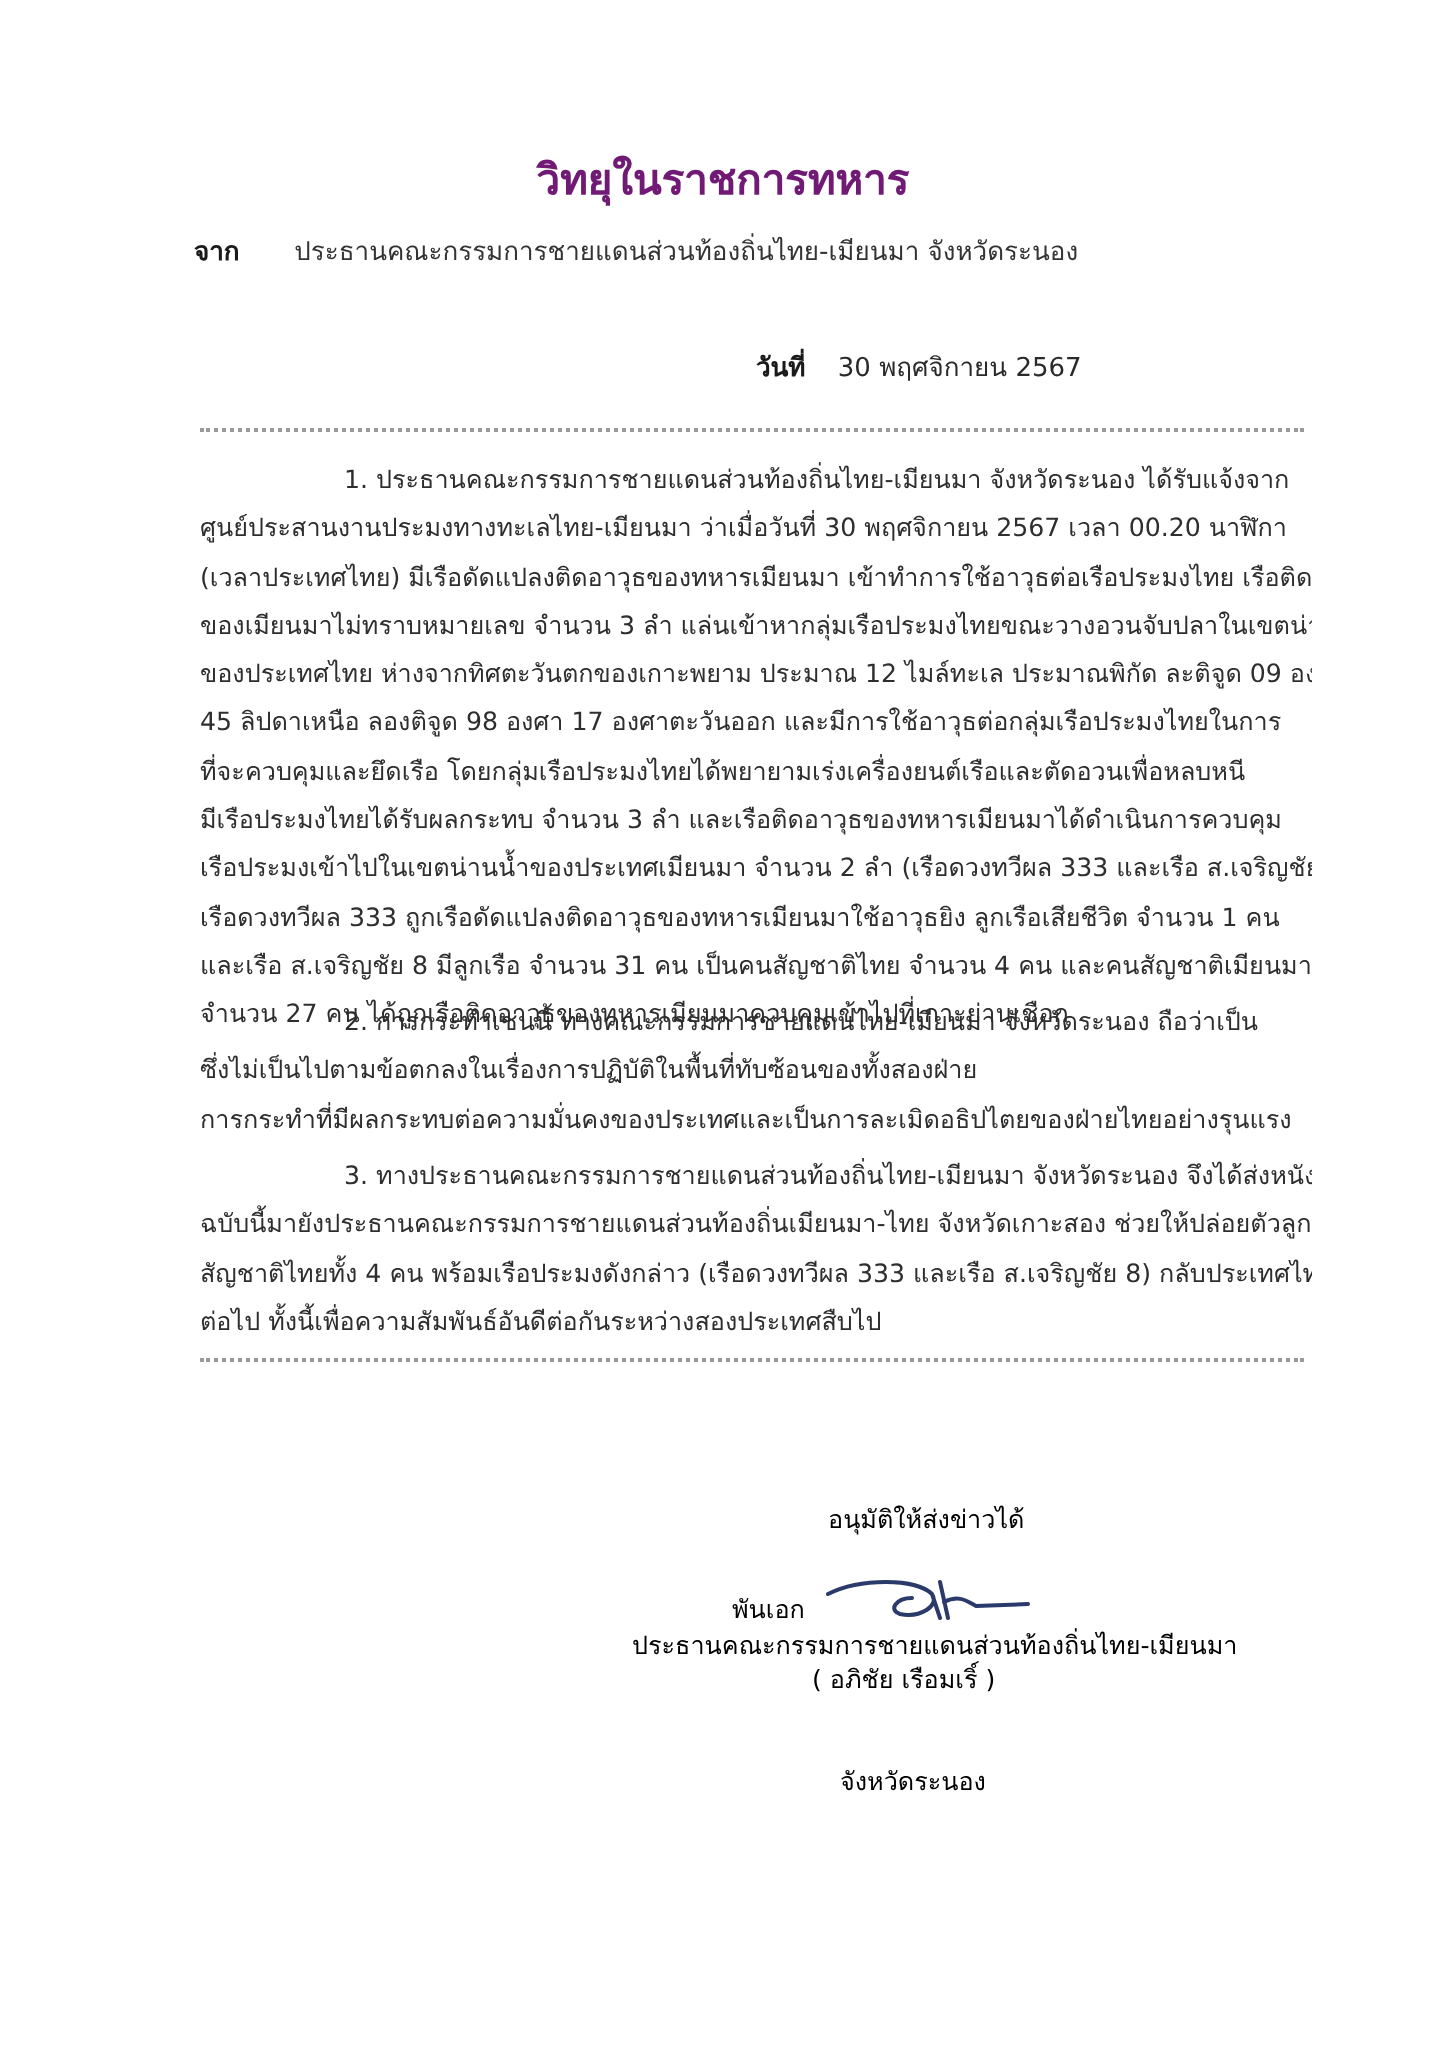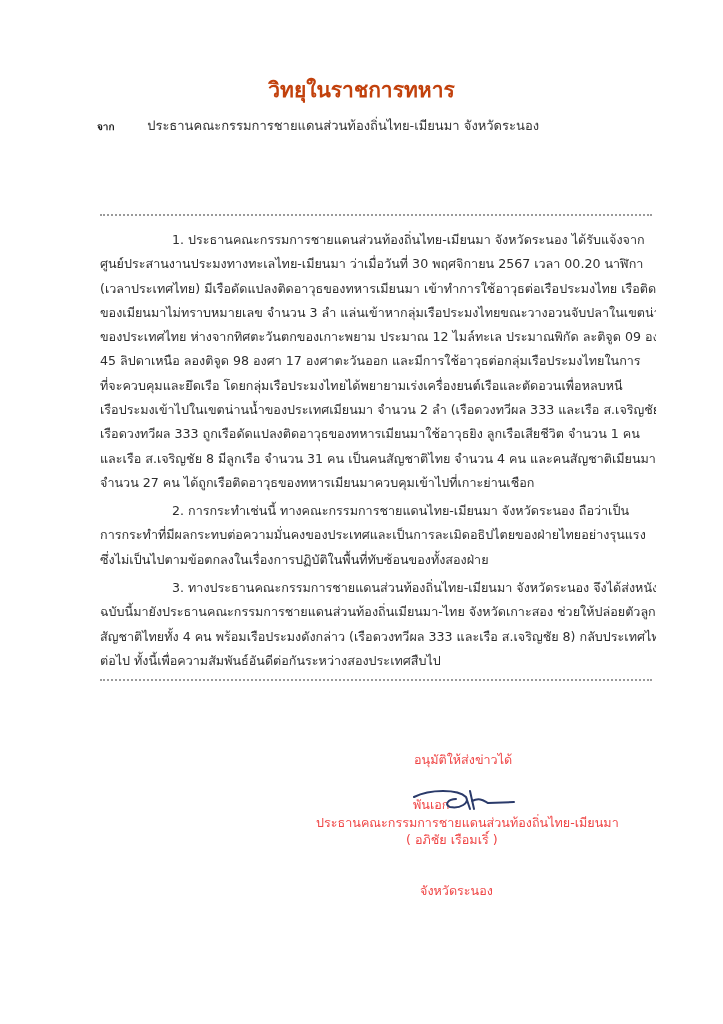--- a/index.html
+++ b/index.html
@@ -1,84 +1,89 @@
 <!DOCTYPE html>
 <html><head>
   <meta charset="utf-8">
   <style>
     html, body { margin: 0; padding: 0; background: #ffffff; }
     body { width: 723px; height: 1024px; position: relative; overflow: hidden;
            font-family: "DejaVu Sans", "Liberation Sans", sans-serif; color: #2a2a2a; }
     .page { position: absolute; left: 0; top: 0; width: 723px; height: 1024px; background: #fff; }
     .title { position: absolute; top: 73px; left: 0; width: 723px; text-align: center;
-             font-size: 21px; font-weight: bold; color: #c2410c; }
+             font-size: 21px; font-weight: bold; color: #701a75; }
     .hdr-row { position: absolute; left: 97px; font-size: 13px; color: #333; white-space: nowrap; }
-    .hdr-label { display: inline-block; font-weight: bold; font-size: 10px; color: #1a1a1a; }
+    .hdr-label { display: inline-block; font-weight: bold; font-size: 13px; color: #1a1a1a; }
     .hdr-label.wide { width: 46px; }
     .hdr-val { display: inline-block; }
     .date-block { position: absolute; left: 378px; top: 173px; font-size: 13px; white-space: nowrap; }
     .date-block .hdr-label { margin-right: 12px; }
     .dots { position: absolute; left: 100px; width: 552px; height: 0;
             border-top: 2px dotted #9a9a9a; }
     .para { position: absolute; left: 100px; width: 556px; font-size: 12.6px; line-height: 24.3px;
             color: #2e2e2e; text-align: justify; text-align-last: left; }
     .para .ln { display: block; white-space: nowrap; overflow: hidden; }
     .para .ln.indent { padding-left: 72px; }
-    .sig { position: absolute; font-size: 12.6px; color: #ef4444; white-space: nowrap; text-align: right; }
+    .sig { position: absolute; font-size: 12.6px; color: #000000; white-space: nowrap; text-align: right; }
     .signature-svg { position: absolute; left: 410px; top: 787px; }
   </style>
 </head>
 <body>
 
 <div class="page">
 
   <div class="title">วิทยุในราชการทหาร</div>
 
   <div class="hdr-row" style="top:115px;">
     <span class="hdr-label wide">จาก</span>
     <span class="hdr-val">ประธานคณะกรรมการชายแดนส่วนท้องถิ่นไทย-เมียนมา จังหวัดระนอง</span>
   </div>
 
 
 
+  <div class="date-block">
+    <span class="hdr-label">วันที่</span>
+    <span class="hdr-val">30  พฤศจิกายน 2567</span>
+  </div>
 
   <div class="dots" style="top:214px;"></div>
 
   <div class="para" style="top:228px;">
     <span class="ln indent">1. ประธานคณะกรรมการชายแดนส่วนท้องถิ่นไทย-เมียนมา จังหวัดระนอง ได้รับแจ้งจาก</span>
     <span class="ln">ศูนย์ประสานงานประมงทางทะเลไทย-เมียนมา ว่าเมื่อวันที่ 30 พฤศจิกายน 2567 เวลา 00.20 นาฬิกา</span>
     <span class="ln">(เวลาประเทศไทย) มีเรือดัดแปลงติดอาวุธของทหารเมียนมา เข้าทำการใช้อาวุธต่อเรือประมงไทย เรือติดอาวุธ</span>
     <span class="ln">ของเมียนมาไม่ทราบหมายเลข จำนวน 3 ลำ แล่นเข้าหากลุ่มเรือประมงไทยขณะวางอวนจับปลาในเขตน่านน้ำ</span>
     <span class="ln">ของประเทศไทย ห่างจากทิศตะวันตกของเกาะพยาม ประมาณ 12 ไมล์ทะเล ประมาณพิกัด ละติจูด 09 องศา</span>
     <span class="ln">45 ลิปดาเหนือ ลองติจูด 98 องศา 17 องศาตะวันออก และมีการใช้อาวุธต่อกลุ่มเรือประมงไทยในการ</span>
     <span class="ln">ที่จะควบคุมและยึดเรือ โดยกลุ่มเรือประมงไทยได้พยายามเร่งเครื่องยนต์เรือและตัดอวนเพื่อหลบหนี</span>
+    <span class="ln">มีเรือประมงไทยได้รับผลกระทบ จำนวน 3 ลำ และเรือติดอาวุธของทหารเมียนมาได้ดำเนินการควบคุม</span>
     <span class="ln">เรือประมงเข้าไปในเขตน่านน้ำของประเทศเมียนมา จำนวน 2 ลำ (เรือดวงทวีผล 333 และเรือ ส.เจริญชัย 8)</span>
     <span class="ln">เรือดวงทวีผล 333 ถูกเรือดัดแปลงติดอาวุธของทหารเมียนมาใช้อาวุธยิง ลูกเรือเสียชีวิต จำนวน 1 คน</span>
     <span class="ln">และเรือ ส.เจริญชัย 8 มีลูกเรือ จำนวน 31 คน เป็นคนสัญชาติไทย จำนวน 4 คน และคนสัญชาติเมียนมา</span>
     <span class="ln">จำนวน 27 คน ได้ถูกเรือติดอาวุธของทหารเมียนมาควบคุมเข้าไปที่เกาะย่านเชือก</span>
   </div>
 
   <div class="para" style="top:499px;">
     <span class="ln indent">2. การกระทำเช่นนี้ ทางคณะกรรมการชายแดนไทย-เมียนมา จังหวัดระนอง ถือว่าเป็น</span>
+    <span class="ln">ซึ่งไม่เป็นไปตามข้อตกลงในเรื่องการปฏิบัติในพื้นที่ทับซ้อนของทั้งสองฝ่าย</span>
     <span class="ln">การกระทำที่มีผลกระทบต่อความมั่นคงของประเทศและเป็นการละเมิดอธิปไตยของฝ่ายไทยอย่างรุนแรง</span>
-    <span class="ln">ซึ่งไม่เป็นไปตามข้อตกลงในเรื่องการปฏิบัติในพื้นที่ทับซ้อนของทั้งสองฝ่าย</span>
   </div>
 
   <div class="para" style="top:576px;">
     <span class="ln indent">3. ทางประธานคณะกรรมการชายแดนส่วนท้องถิ่นไทย-เมียนมา จังหวัดระนอง จึงได้ส่งหนังสือ</span>
     <span class="ln">ฉบับนี้มายังประธานคณะกรรมการชายแดนส่วนท้องถิ่นเมียนมา-ไทย จังหวัดเกาะสอง ช่วยให้ปล่อยตัวลูกเรือ</span>
     <span class="ln">สัญชาติไทยทั้ง 4 คน พร้อมเรือประมงดังกล่าว (เรือดวงทวีผล 333 และเรือ ส.เจริญชัย 8) กลับประเทศไทย</span>
     <span class="ln">ต่อไป ทั้งนี้เพื่อความสัมพันธ์อันดีต่อกันระหว่างสองประเทศสืบไป</span>
   </div>
 
   <div class="dots" style="top:679px;"></div>
 
   <div class="sig" style="top:750px; left:414px;">อนุมัติให้ส่งข่าวได้</div>
 
-  <div class="sig" style="top:795px; left:366px;margin-left:47px;">พันเอก</div>
+  <div class="sig" style="top:795px; left:366px;">พันเอก</div>
 
   <svg class="signature-svg" width="110" height="32" viewBox="0 0 110 32">
     <path d="M4 10 C 20 2, 48 2, 56 10 C 60 16, 50 22, 40 20 C 34 18, 38 12, 46 12 M56 10 L 60 22 M60 4 L 64 22 M62 14 C 70 10, 74 14, 78 16 L 104 15" fill="none" stroke="#2a3a6a" stroke-width="2" stroke-linecap="round" stroke-linejoin="round"></path>
   </svg>
 
   <div class="sig" style="top:830px; left:406px;">( อภิชัย  เรือมเริ์ )</div>
 
   <div class="sig" style="top:813px; left:316px;">ประธานคณะกรรมการชายแดนส่วนท้องถิ่นไทย-เมียนมา</div>
 
   <div class="sig" style="top:881px; left:420px;">จังหวัดระนอง</div>

